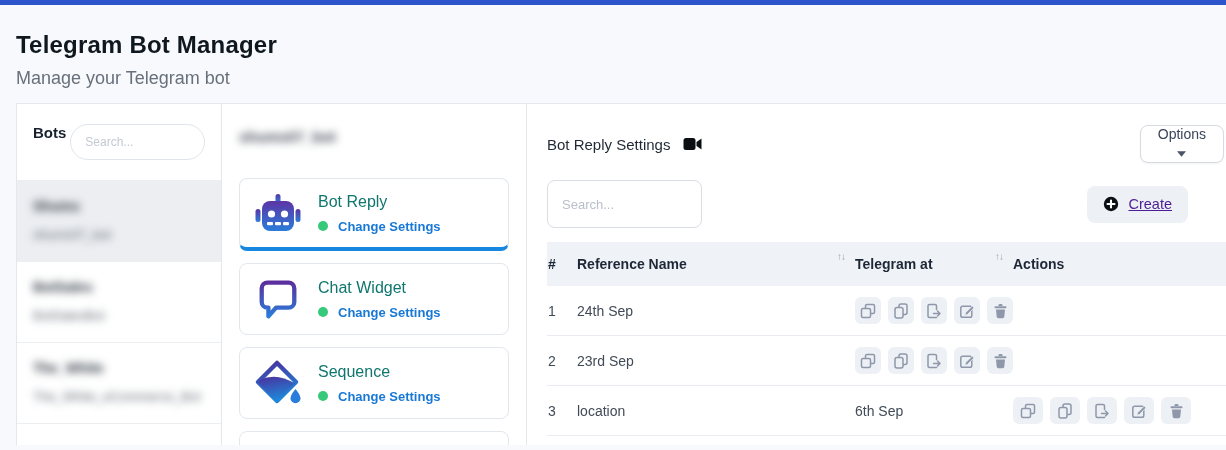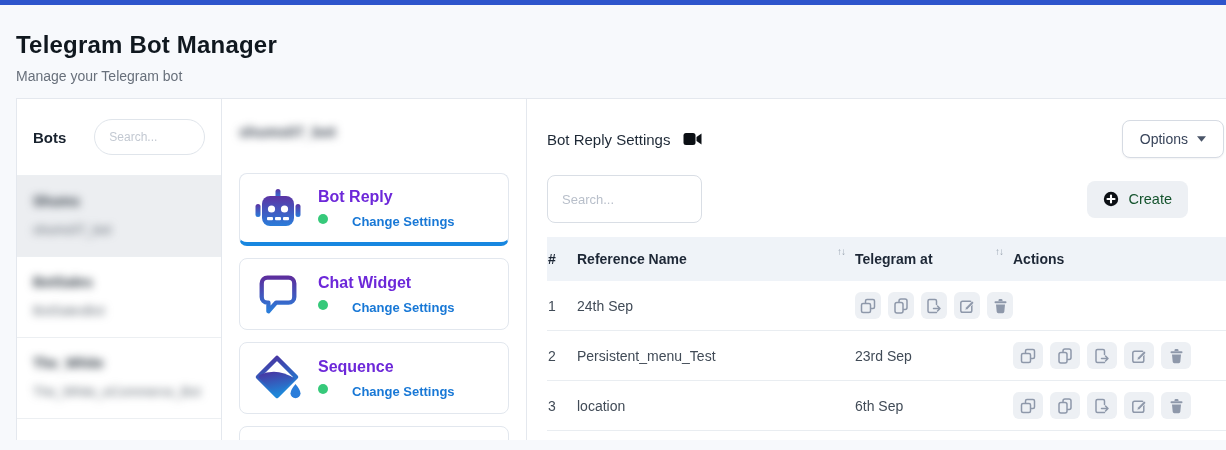--- a/index.html
+++ b/index.html
@@ -3,67 +3,67 @@
 <meta charset="utf-8">
 <style>
   * { margin:0; padding:0; box-sizing:border-box; }
   html,body { width:1226px; height:450px; overflow:hidden; }
   body { font-family:"Liberation Sans","DejaVu Sans",sans-serif; background:#f7f9fc; color:#1c2733; }
 
   .topbar { height:5px; background:#2e55cc; }
 
   .page-header { padding:26px 28px 14px 16px; }
   .page-title { font-size:24px; font-weight:700; color:#10181f; letter-spacing:.2px; }
-  .page-subtitle { margin-top:9px; font-size:14px; color:#68707b; }
+  .page-subtitle { margin-top:9px; font-size:18px; color:#68707b; }
 
   .content { margin-left:16px; background:#fff; border-top:1px solid #e4e8ee; border-left:1px solid #e4e8ee;
              display:flex; height:342px; overflow:hidden; }
 
   
   .bots-panel { width:205px; flex:none; border-right:1px solid #e4e8ee; background:#fff; }
-  .bots-header { display:flex; align-items:center; gap:28px; padding:20px 16px; }
+  .bots-header { display:flex; gap:4px; padding:20px 16px; }
   .bots-title { font-size:15px; font-weight:700; color:#18222e; }
   .pill-search { flex:1; min-width:0; height:36px; border:1px solid #e0e5eb; border-radius:18px;
                  padding:0 14px; font-size:12px; color:#444; outline:none; font-family:inherit; }
   .pill-search::placeholder { color:#c3c9d2; }
   .bot-item { padding:17px 16px 19px 16px; border-top:1px solid #eceff2; background:#fff; cursor:pointer; }
   .bot-item.selected { background:#eceef1; }
   .bot-item.partial { height:40px; }
   .blurred { filter:blur(4px); user-select:none; }
   .bot-name { font-size:14px; font-weight:700; color:#2c3640; }
   .bot-username { margin-top:13px; font-size:13px; color:#59626c; }
 
   
   .features-panel { width:305px; flex:none; border-right:1px solid #e4e8ee; padding:24px 17px 0 17px; background:#fff; }
   .features-bot-title { font-size:15px; font-weight:700; color:#3a4350; margin-bottom:33px; }
   .feature-card { display:flex; align-items:center; gap:16px; border:1px solid #e2e7ee; border-radius:8px;
                   padding:10px 14px; margin-bottom:12px; background:#fff; cursor:pointer; min-height:72px; }
   .feature-card.active { border-bottom:4px solid #1887e0; }
   .feature-card.partial { min-height:30px; height:30px; margin-bottom:0; }
   .card-icon { width:48px; height:48px; flex:none; display:flex; align-items:center; justify-content:center; }
-  .card-label { font-size:16px; font-weight:700; color:#6d28d9; }
-  .card-status { display:flex; align-items:flex-start; gap:24px; margin-top:8px; }
+  .card-label { font-size:16px; font-weight:400; color:#0f766e; }
+  .card-status { display:flex; align-items:center; gap:10px; margin-top:8px; }
   .status-dot { width:10px; height:10px; border-radius:50%; background:#36c97a; flex:none; }
   .change-link { font-size:13px; font-weight:700; color:#1878d6; text-decoration:none; cursor:pointer; }
 
   
   .settings-panel { flex:1; min-width:0; padding:20px 0 0 20px; background:#fff; }
   .settings-title-row { display:flex; justify-content:space-between; align-items:center; padding-right:2px; height:40px; }
   .settings-title-wrap { display:flex; align-items:center; gap:13px; }
   .settings-title { font-size:15px; font-weight:400; color:#1e2936; }
   .options-btn { display:inline-flex; align-items:center; gap:9px; height:38px; padding:0 17px; background:#fff;
                  border:1px solid #d6dbe3; border-radius:8px; font-size:14px; color:#38445a; cursor:pointer;
-                 font-family:inherit; box-shadow:0 1px 2px rgba(16,24,40,.05); }
+                 font-family:inherit; box-shadow:0 1px 2px rgba(16,24,40,.05);flex-direction:column; }
 
   .settings-toolbar { margin-top:16px; display:flex; justify-content:space-between; align-items:center; padding-right:38px; }
   .ref-search { width:155px; height:48px; border:1px solid #d9dee5; border-radius:8px; padding:0 14px;
                 font-size:13px; color:#444; outline:none; font-family:inherit; }
   .ref-search::placeholder { color:#b8bfca; }
   .create-btn { display:inline-flex; align-items:center; gap:9px; height:37px; padding:0 16px; background:#edf0f4;
-                border:none; border-radius:8px; font-size:14.5px; color:#14532d; cursor:pointer; font-family:inherit; }
+                border:none; border-radius:8px; font-size:14.5px; color:#4c1d95; cursor:pointer; font-family:inherit;text-decoration:underline; }
 
   .ref-table { margin-top:14px; }
   .thead, .trow { display:grid; grid-template-columns:30px 278px 158px 1fr; align-items:center; }
   .thead { background:#eff3f8; height:44px; font-size:14px; font-weight:700; color:#1d2736; }
   .th-flex { display:flex; justify-content:space-between; align-items:center; padding-right:10px; }
   .sort-glyph { font-size:10px; color:#9aa5b1; transform:translateY(-8px); letter-spacing:-1px; cursor:pointer; }
   .trow { height:50px; border-bottom:1px solid #e9edf1; font-size:14px; color:#414b57; background:#fff; }
   .cell-num { padding-left:1px; }
   .actions-cell { display:flex; gap:7px; align-items:center; }
   .icon-btn { width:30px; height:27px; border:none; border-radius:6px; background:#edf0f4; display:inline-flex;
@@ -265,21 +265,20 @@
                 <path d="M5.5 2.2 a1.2 1.2 0 0 1 1.2 -1.2 h1.6 a1.2 1.2 0 0 1 1.2 1.2 V3 H5.5 Z" fill="#8e98aa"></path>
                 <rect x="1.5" y="3.2" width="12" height="2" rx="1" fill="#8e98aa"></rect>
                 <path d="M3 6.5 H12 L11.3 13.8 A1.6 1.6 0 0 1 9.7 15.2 H5.3 A1.6 1.6 0 0 1 3.7 13.8 Z" fill="#8e98aa"></path>
               </svg>
             </button>
           </div>
         </div>
 
         <div class="trow">
           <div class="cell-num">2</div>
-          <div>Persistent_menu_Test</div>
           <div>23rd Sep</div>
           <div class="actions-cell">
             <button class="icon-btn">
               <svg width="16" height="16" viewBox="0 0 16 16">
                 <rect x="5.5" y="1.5" width="9" height="9" rx="1.5" fill="none" stroke="#8e98aa" stroke-width="1.5"></rect>
                 <rect x="1.5" y="5.5" width="9" height="9" rx="1.5" fill="#edf0f4" stroke="#8e98aa" stroke-width="1.5"></rect>
               </svg>
             </button>
             <button class="icon-btn">
               <svg width="16" height="16" viewBox="0 0 16 16">

